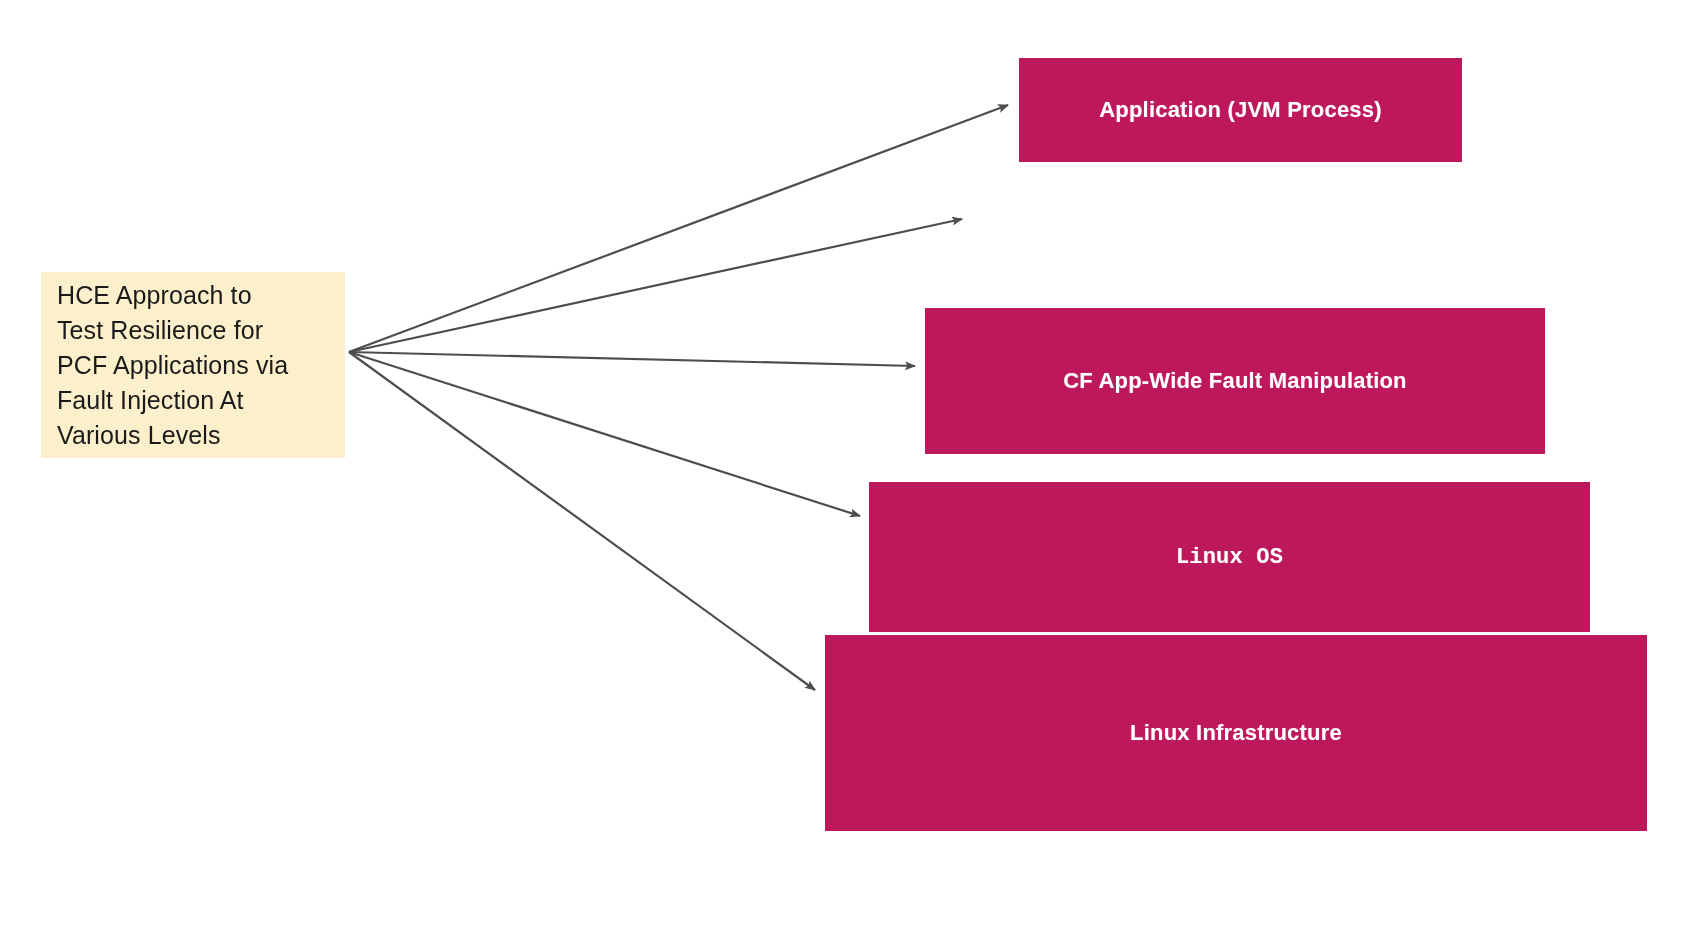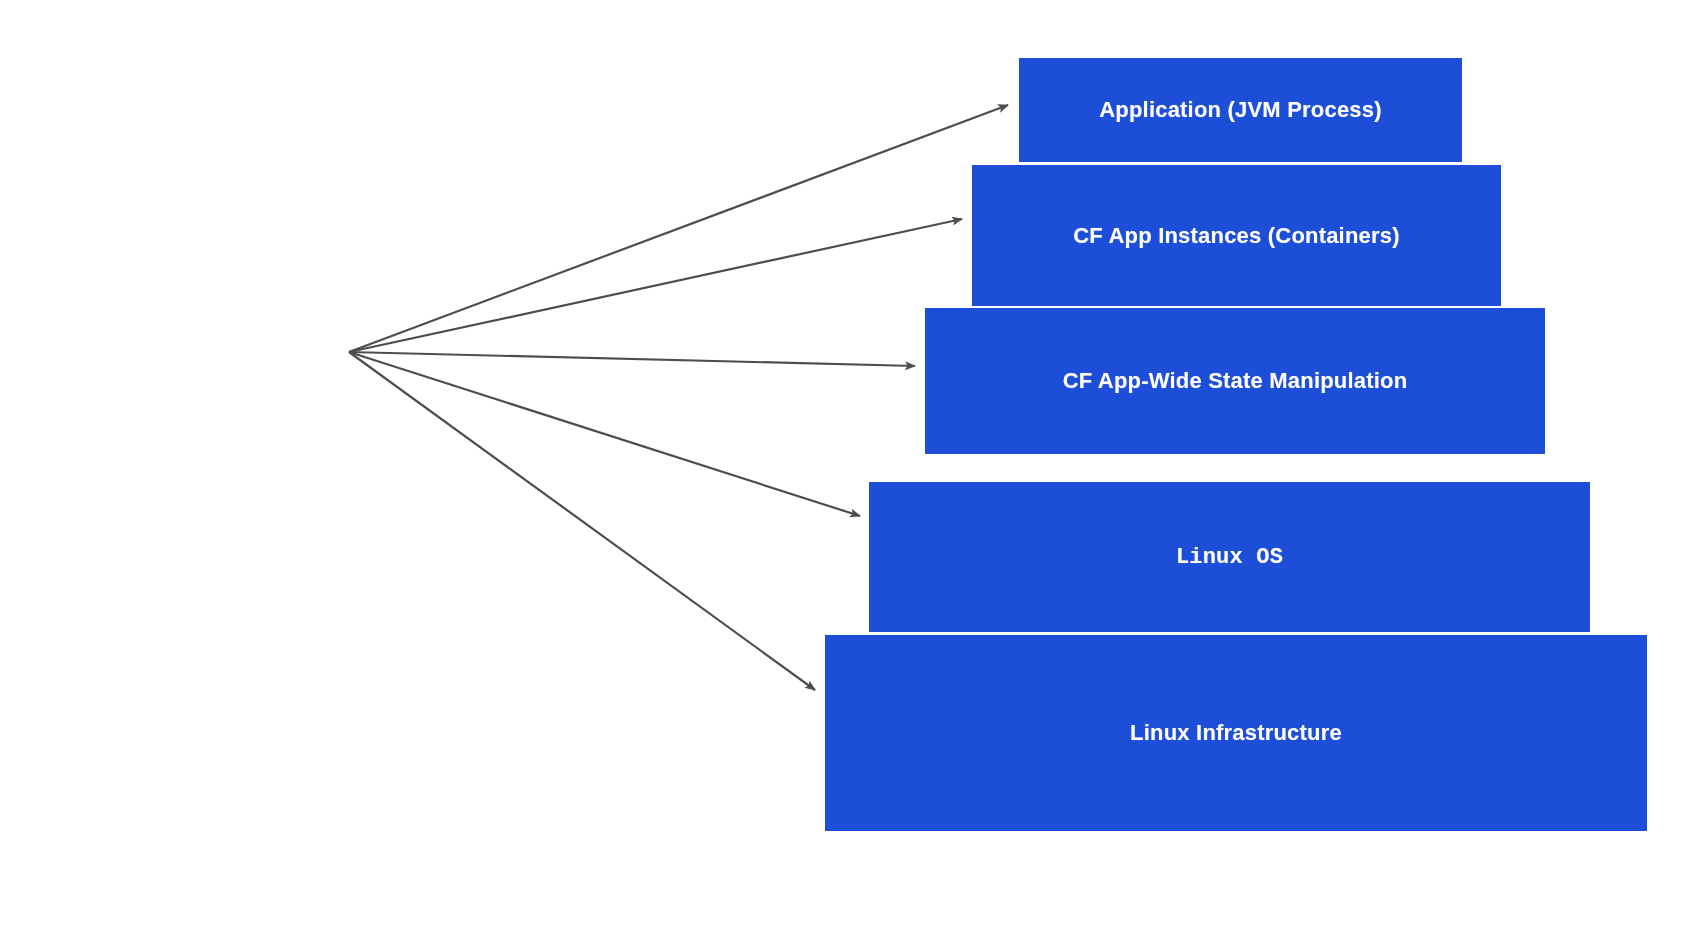--- a/index.html
+++ b/index.html
@@ -39,21 +39,21 @@
     font-size: 25px;
     line-height: 35px;
     font-weight: 400;
     letter-spacing: 0.1px;
     padding: 0 16px;
     text-align: left;
     justify-content: flex-start;
     white-space: pre-line;
   }
   .layer-node {
-    background: #1d4ed8;
+    background: #be185d;
     color: #ffffff;
     font-size: 22px;
     font-weight: bold;
     letter-spacing: 0.2px;
     text-align: center;
     text-shadow: 0 0 1px rgba(255,255,255,0.35);
   }
 </style>
 </head>
 <body>
@@ -68,24 +68,28 @@
     </defs>
     <g stroke="#4D4D4D" stroke-width="2.2" fill="none" marker-end="url(#arrowhead)">
       <line x1="349" y1="352" x2="1008" y2="105"></line>
       <line x1="349" y1="352" x2="962" y2="219"></line>
       <line x1="349" y1="352" x2="915" y2="366"></line>
       <line x1="349" y1="352" x2="860" y2="516"></line>
       <line x1="349" y1="352" x2="815" y2="690"></line>
     </g>
   </svg>
 
+  <div class="node source-node" style="left:41px; top:272px; width:304px; height:186px;">HCE Approach to
+Test Resilience for
+PCF Applications via
+Fault Injection At
+Various Levels</div>
 
   <div class="node layer-node" style="left:1019px; top:58px; width:443px; height:104px;">Application (JVM Process)</div>
 
-  <div class="node layer-node" style="left:972px; top:165px; width:529px; height:141px;">CF App Instances (Containers)</div>
 
-  <div class="node layer-node" style="left:925px; top:308px; width:620px; height:146px;">CF App-Wide State Manipulation</div>
+  <div class="node layer-node" style="left:925px; top:308px; width:620px; height:146px;">CF App-Wide Fault Manipulation</div>
 
   <div class="node layer-node" style="left:869px; top:482px; width:721px; height:150px;font-family:Liberation Mono, monospace;">Linux OS</div>
 
   <div class="node layer-node" style="left:825px; top:635px; width:822px; height:196px;">Linux Infrastructure</div>
 
 </div>
 
 </body></html>

